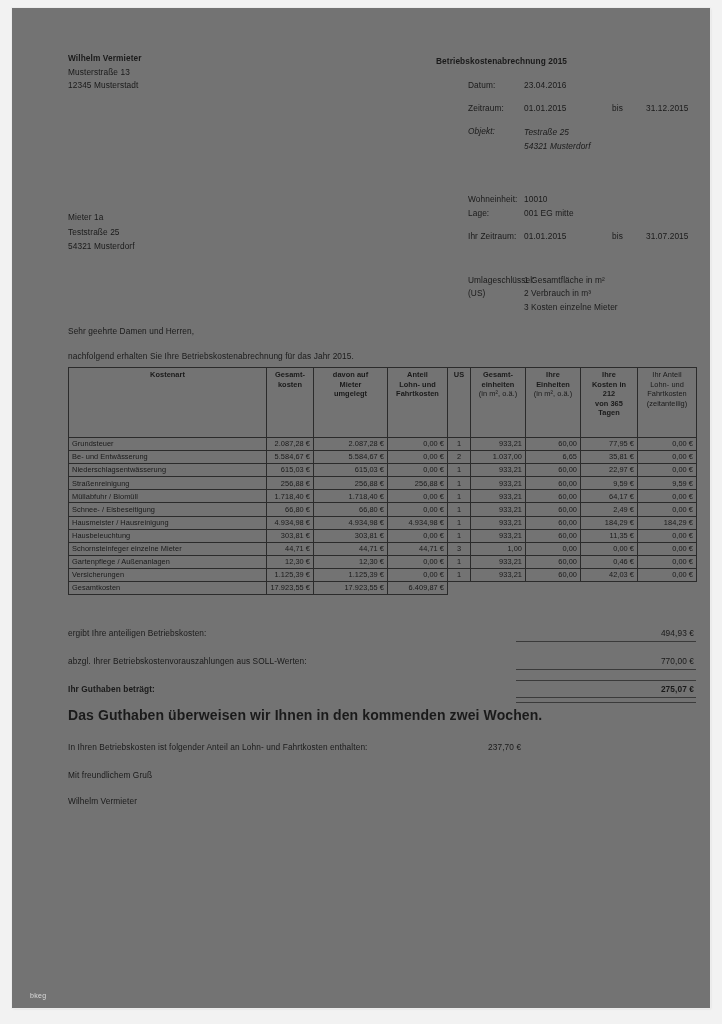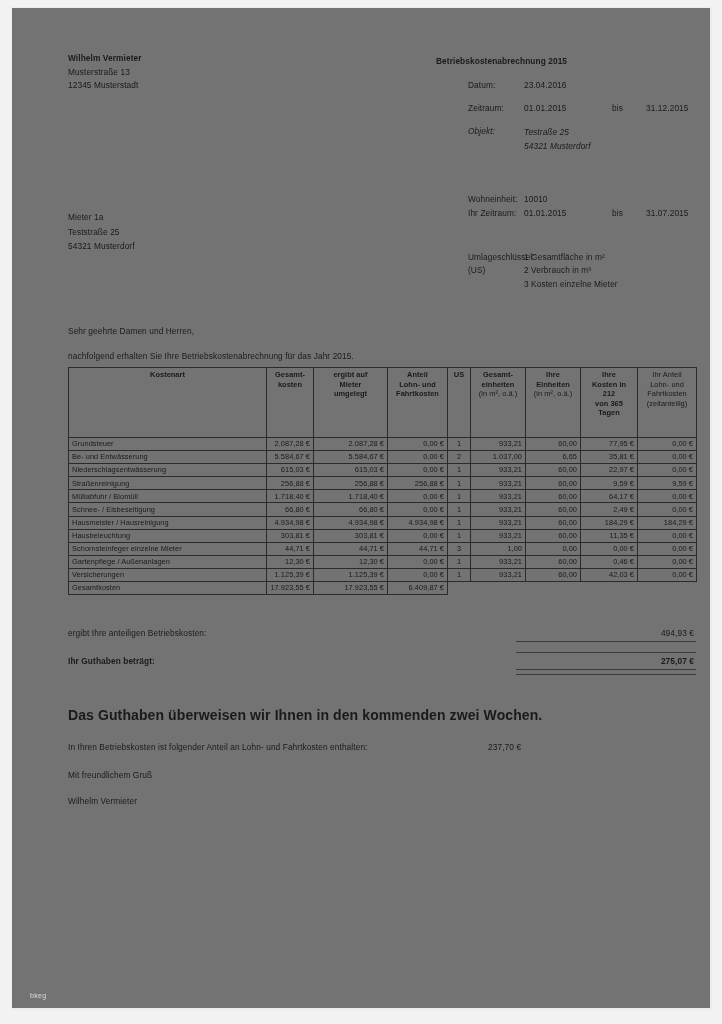--- a/index.html
+++ b/index.html
@@ -263,20 +263,24 @@
         </span>
       </div>
 
       <div style="height:30px"></div>
 
       <div class="meta-row tight">
         <span class="lbl">Wohneinheit:</span>
         <span class="v1">10010</span>
       </div>
 
+      <div class="meta-row">
+        <span class="lbl">Lage:</span>
+        <span class="v1">001 EG mitte</span>
+      </div>
 
       <div class="meta-row">
         <span class="lbl">Ihr Zeitraum:</span>
         <span class="v1">01.01.2015</span>
         <span class="v2">bis</span>
         <span class="v3">31.07.2015</span>
       </div>
 
       <div style="height:20px"></div>
 
@@ -313,21 +317,21 @@
         <thead>
           <tr>
             <th>
               <span>Kostenart</span>
             </th>
             <th>
               <span style="display:block">Gesamt-</span>
               <span style="display:block">kosten</span>
             </th>
             <th>
-              <span style="display:block">ergibt auf</span>
+              <span style="display:block">davon auf</span>
               <span style="display:block">Mieter</span>
               <span style="display:block">umgelegt</span>
             </th>
             <th>
               <span style="display:block">Anteil</span>
               <span style="display:block">Lohn- und</span>
               <span style="display:block">Fahrtkosten</span>
             </th>
             <th>
               <span>US</span>
@@ -495,20 +499,25 @@
     </div>
 
     <div class="abs summary">
 
       <div class="sum-row">
         <span class="lbl">ergibt Ihre anteiligen Betriebskosten:</span>
         <span class="amt">494,93 €</span>
         <span class="rule r1"></span>
       </div>
 
+      <div class="sum-row">
+        <span class="lbl">abzgl. Ihrer Betriebskostenvorauszahlungen aus SOLL-Werten:</span>
+        <span class="amt">770,00 €</span>
+        <span class="rule r1"></span>
+      </div>
 
       <div class="sum-row">
         <span class="rule over"></span>
         <span class="lbl b">Ihr Guthaben beträgt:</span>
         <span class="amt b">275,07 €</span>
         <span class="dbl"></span>
       </div>
 
     </div>
 

